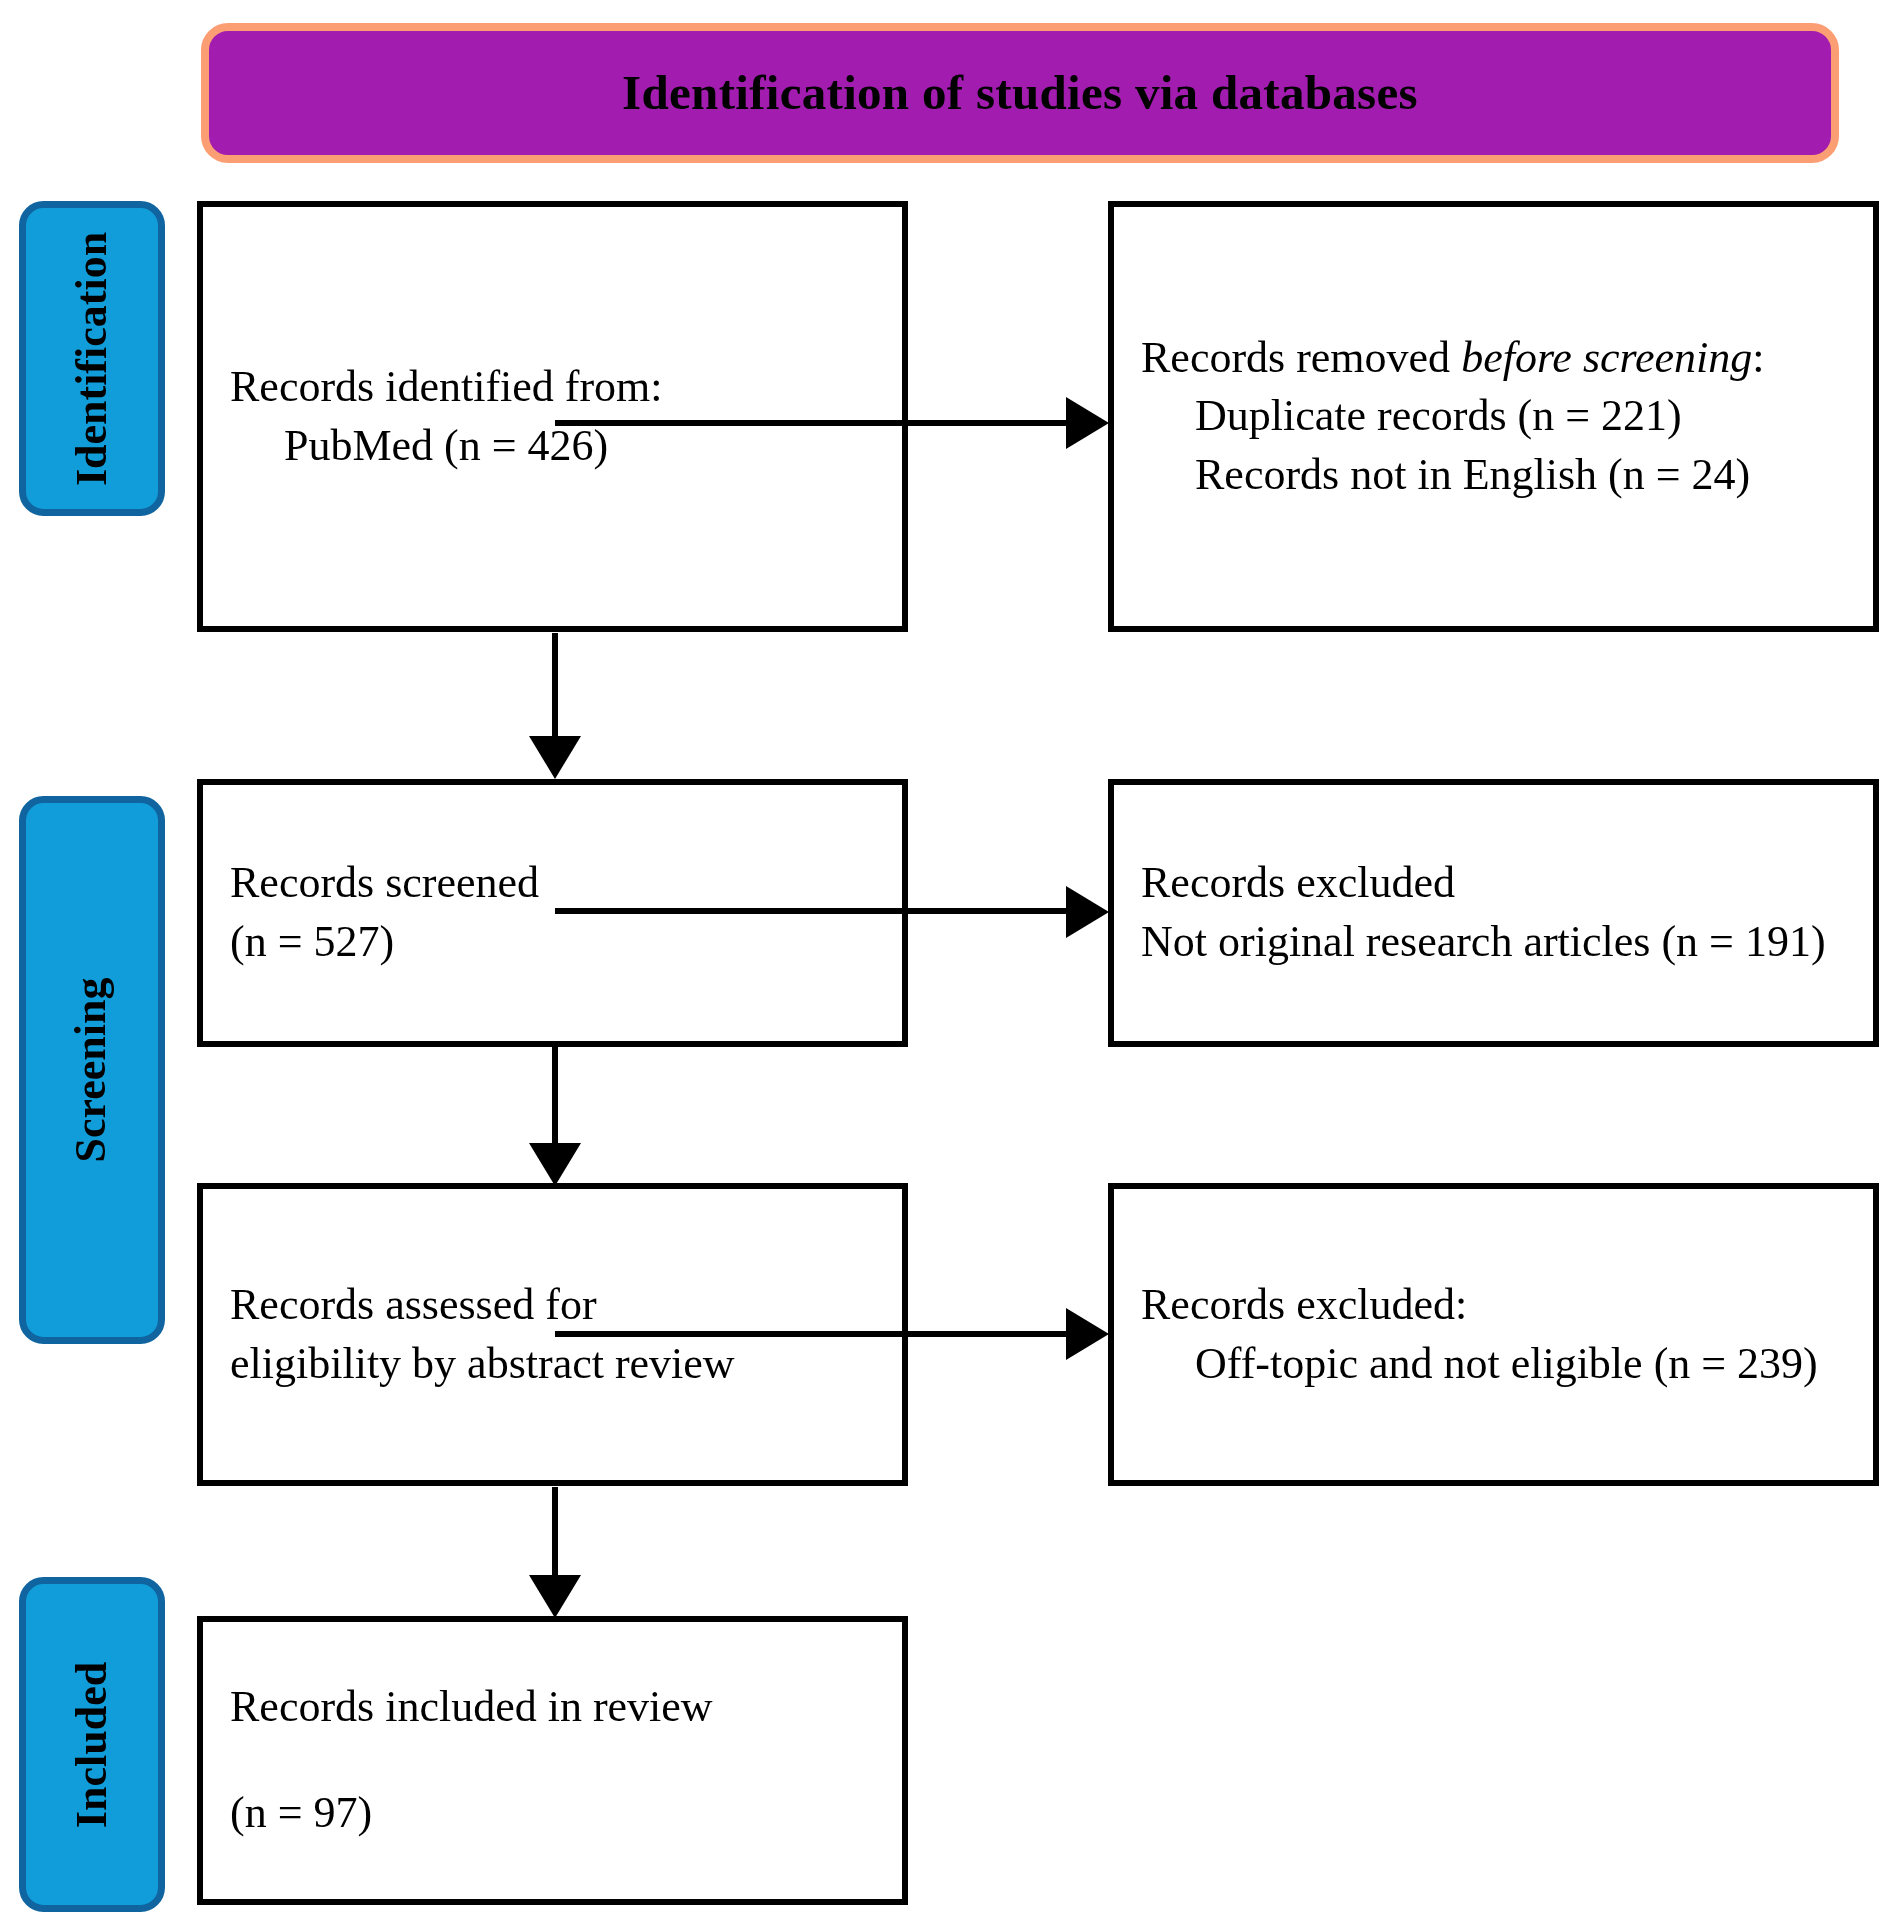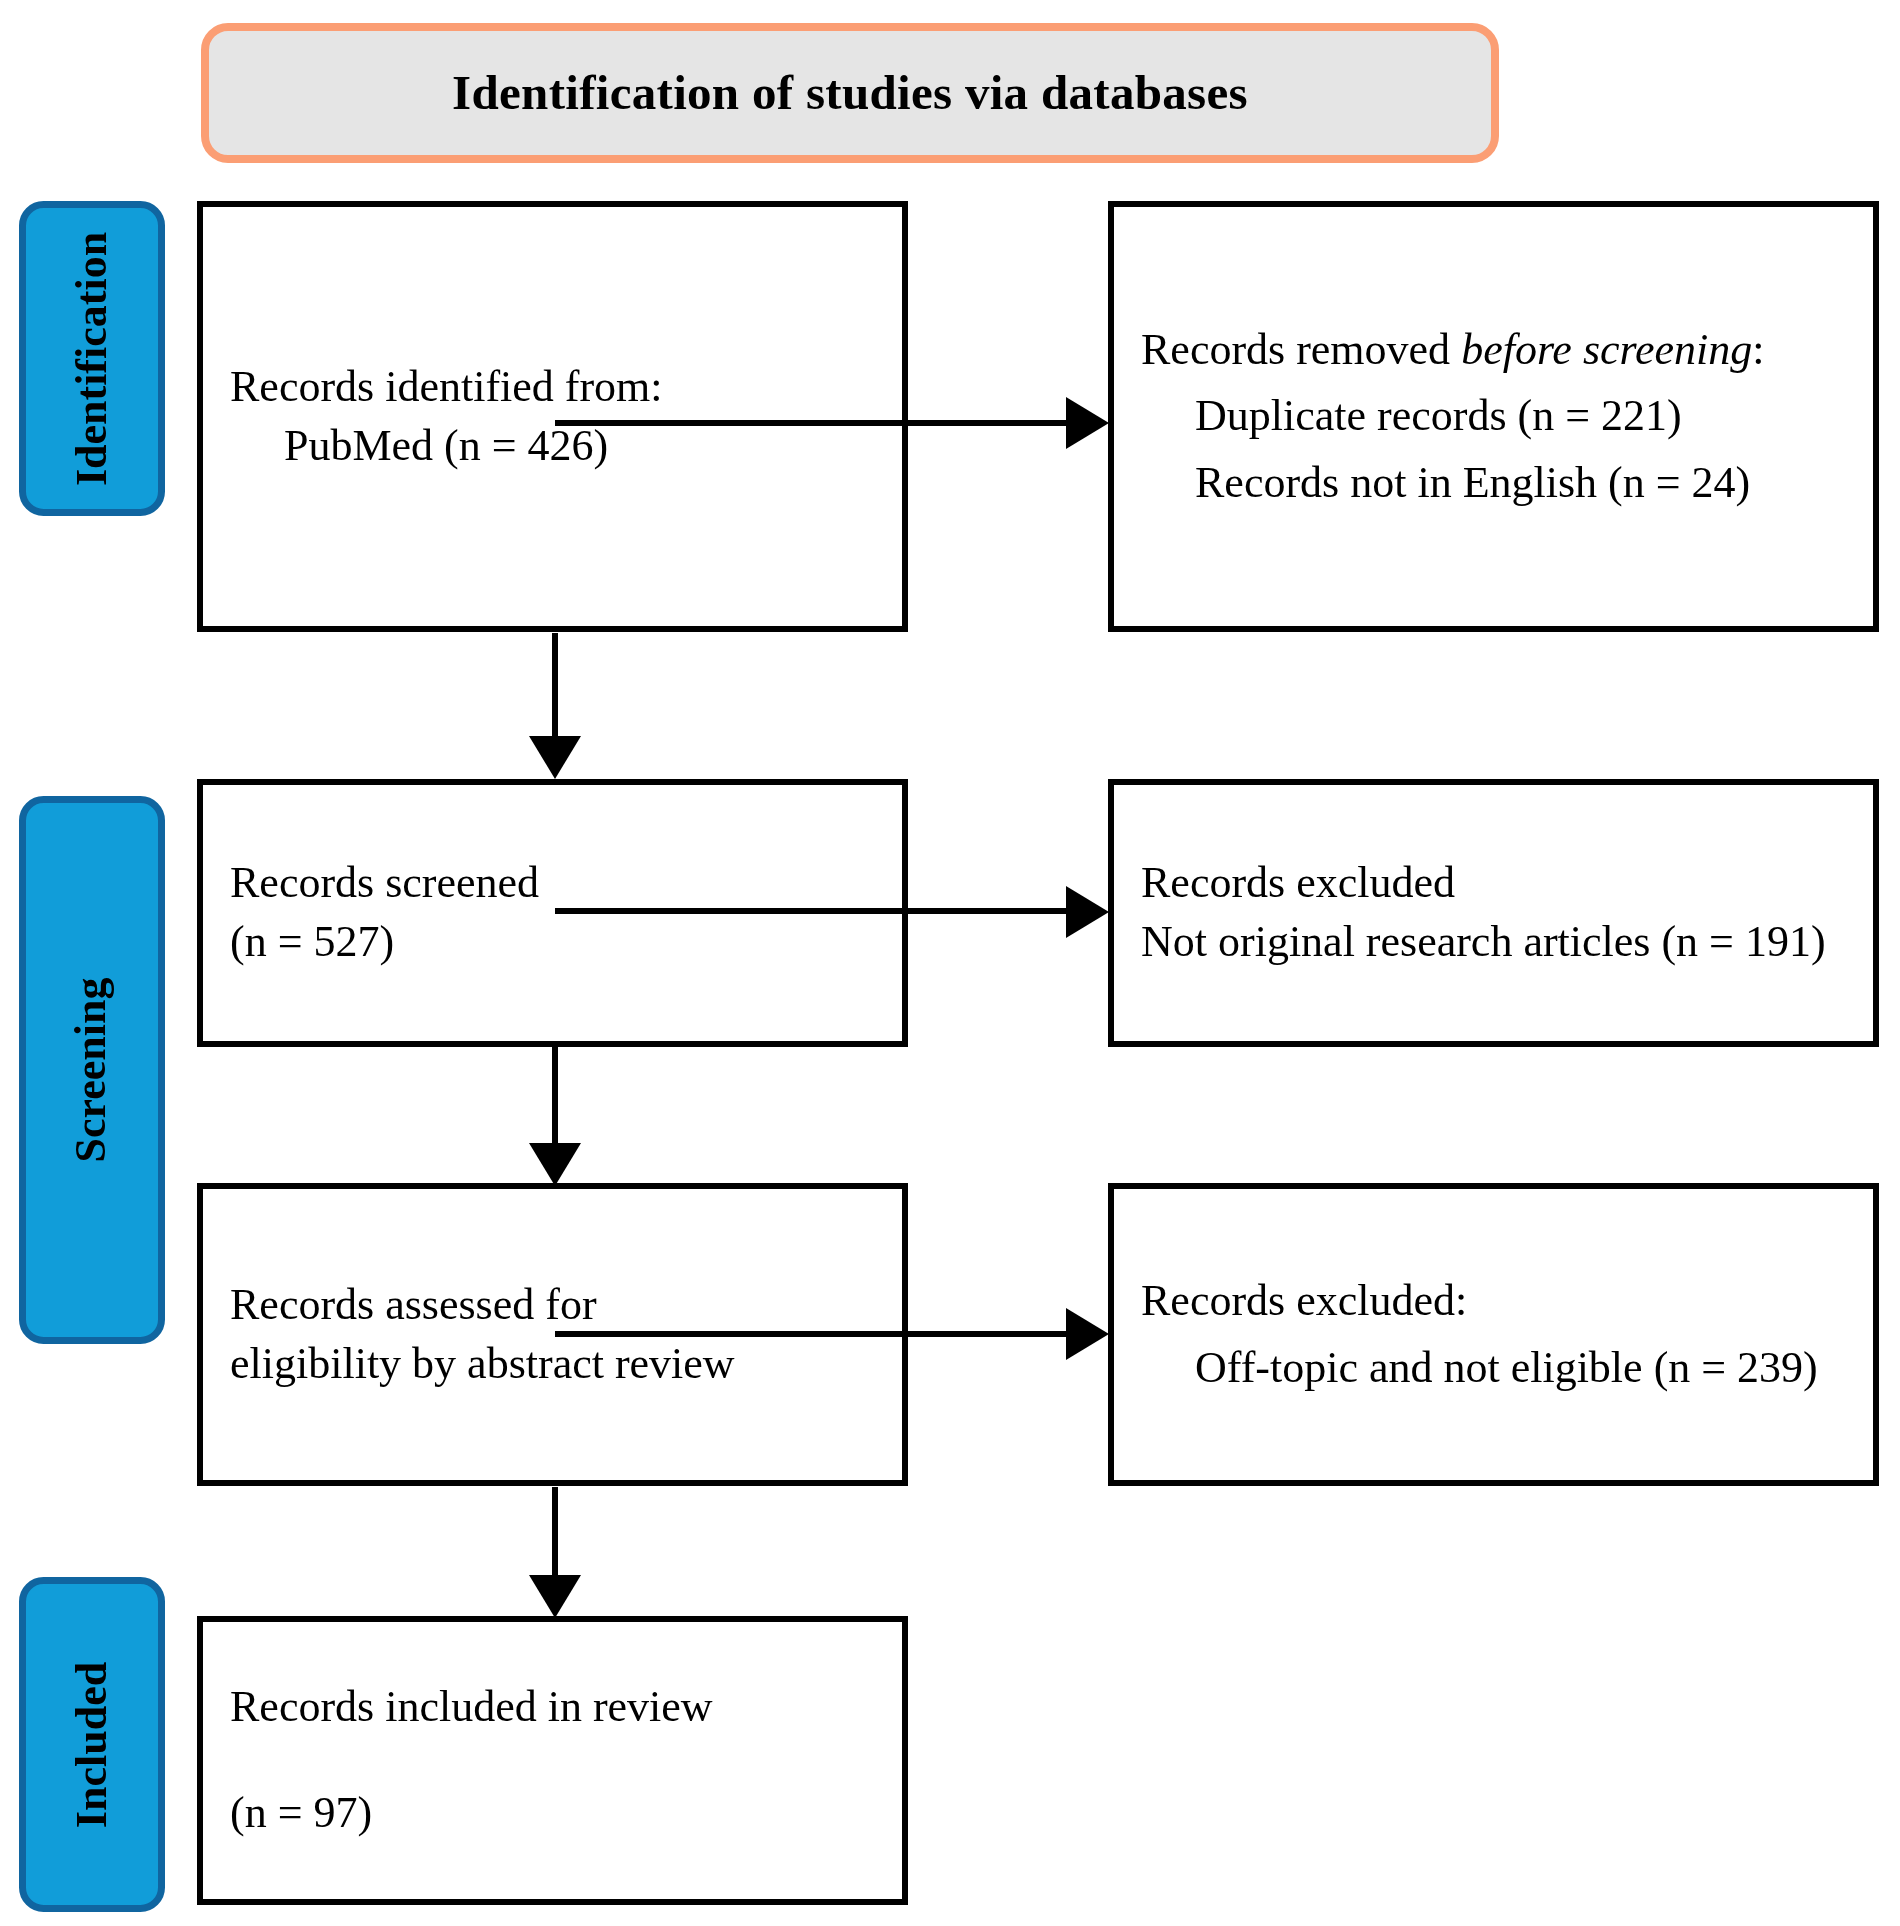--- a/index.html
+++ b/index.html
@@ -17,24 +17,24 @@
     height: 1926px;
     background: #ffffff;
     overflow: hidden;
   }
 
   
   .title-banner {
     position: absolute;
     left: 201px;
     top: 23px;
-    width: 1298px;
+    width: 1638px;
     height: 140px;
     box-sizing: border-box;
-    background: #e5e5e5;
+    background: #a21caf;
     border: 8.2px solid #FB9E74;
     border-radius: 27px;
     display: flex;
     align-items: center;
     justify-content: center;
   }
   .title-text {
     font-family: "Liberation Serif", "DejaVu Serif", serif;
     font-weight: bold;
     font-size: 49px;
@@ -86,21 +86,20 @@
   .flow-line.wrap {
     white-space: normal;
   }
   .flow-line.indent {
     padding-left: 54px;
   }
   .flow-line.indent-hang {
     padding-left: 54px;
     text-indent: 0;
     white-space: normal;
-    margin-top: 8px;
   }
   .italic {
     font-style: italic;
   }
 
   
   .v-line {
     position: absolute;
     background: #000000;
     width: 6.4px;

